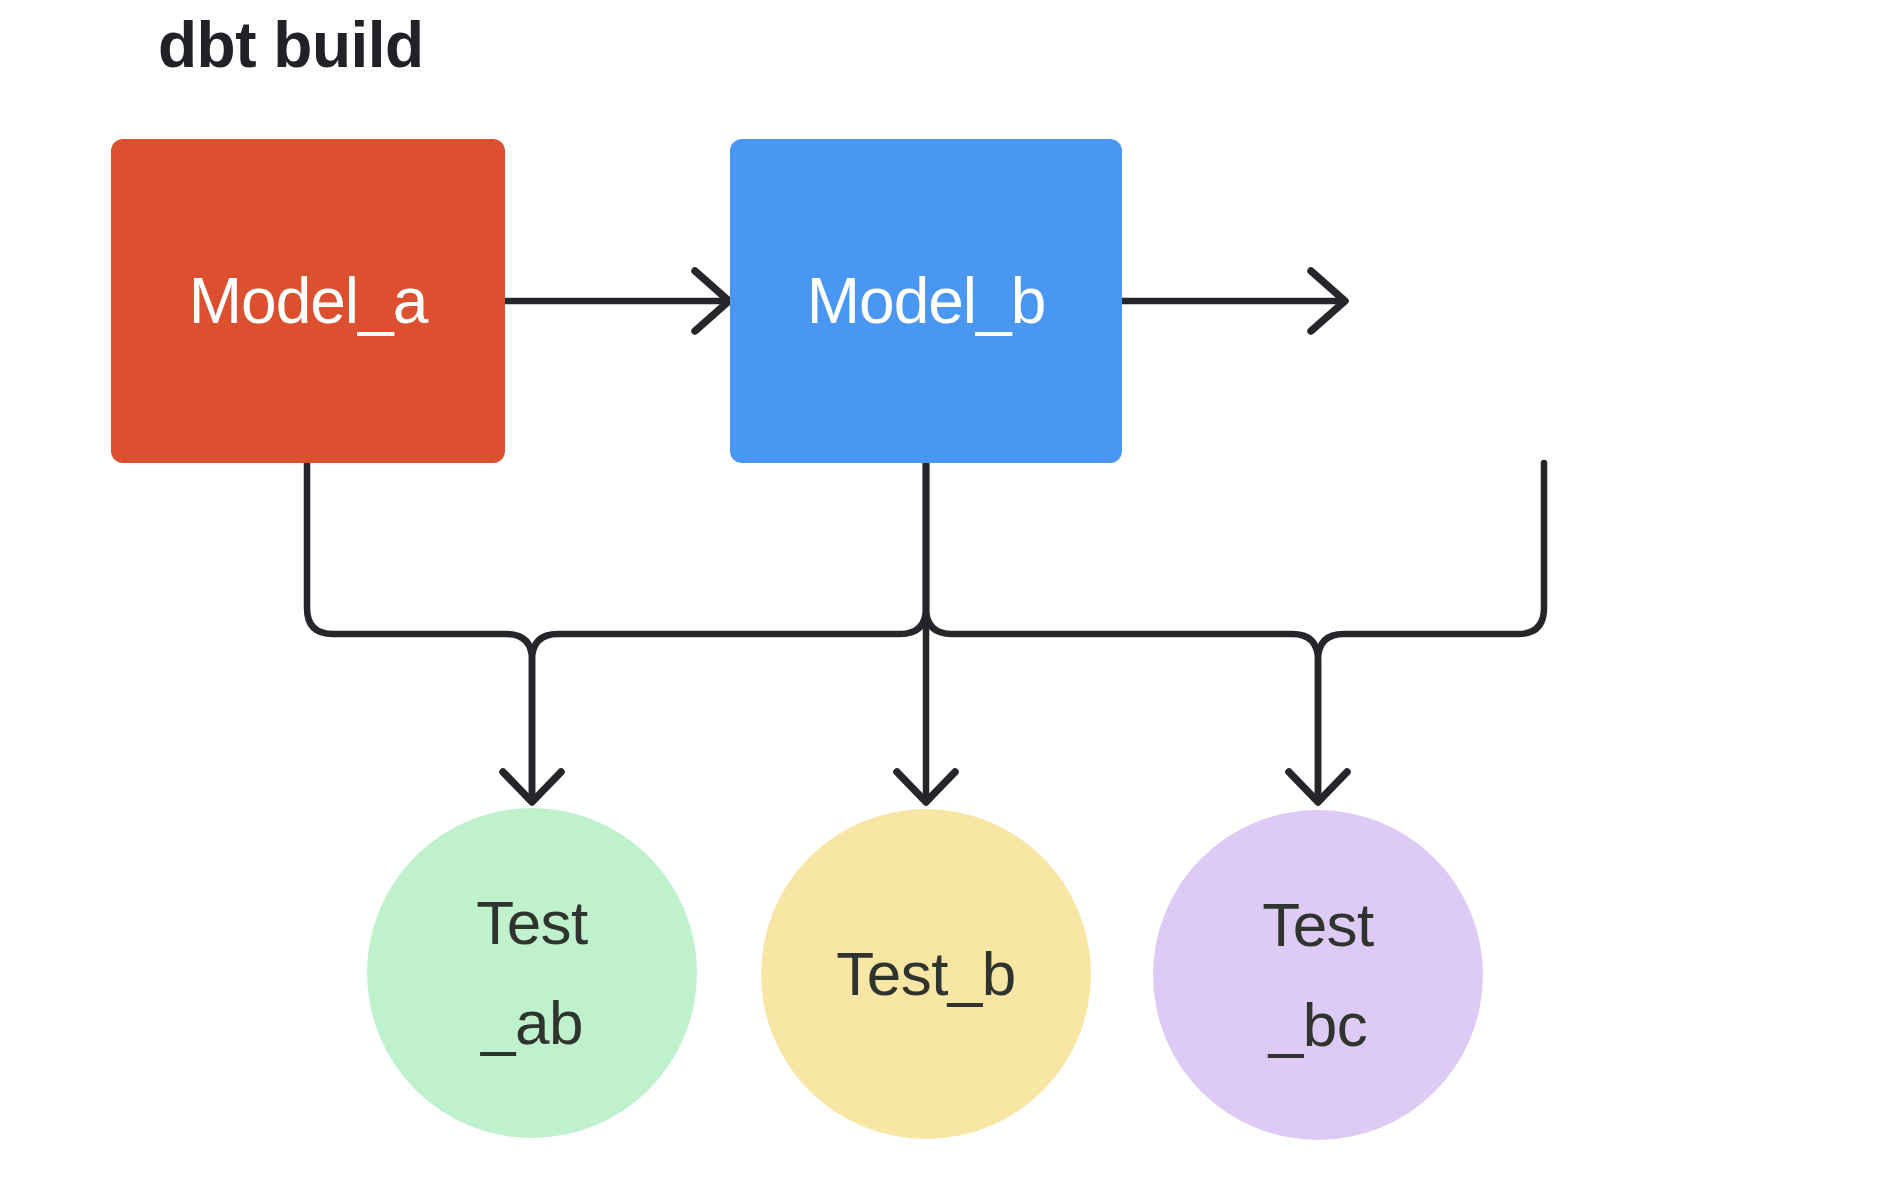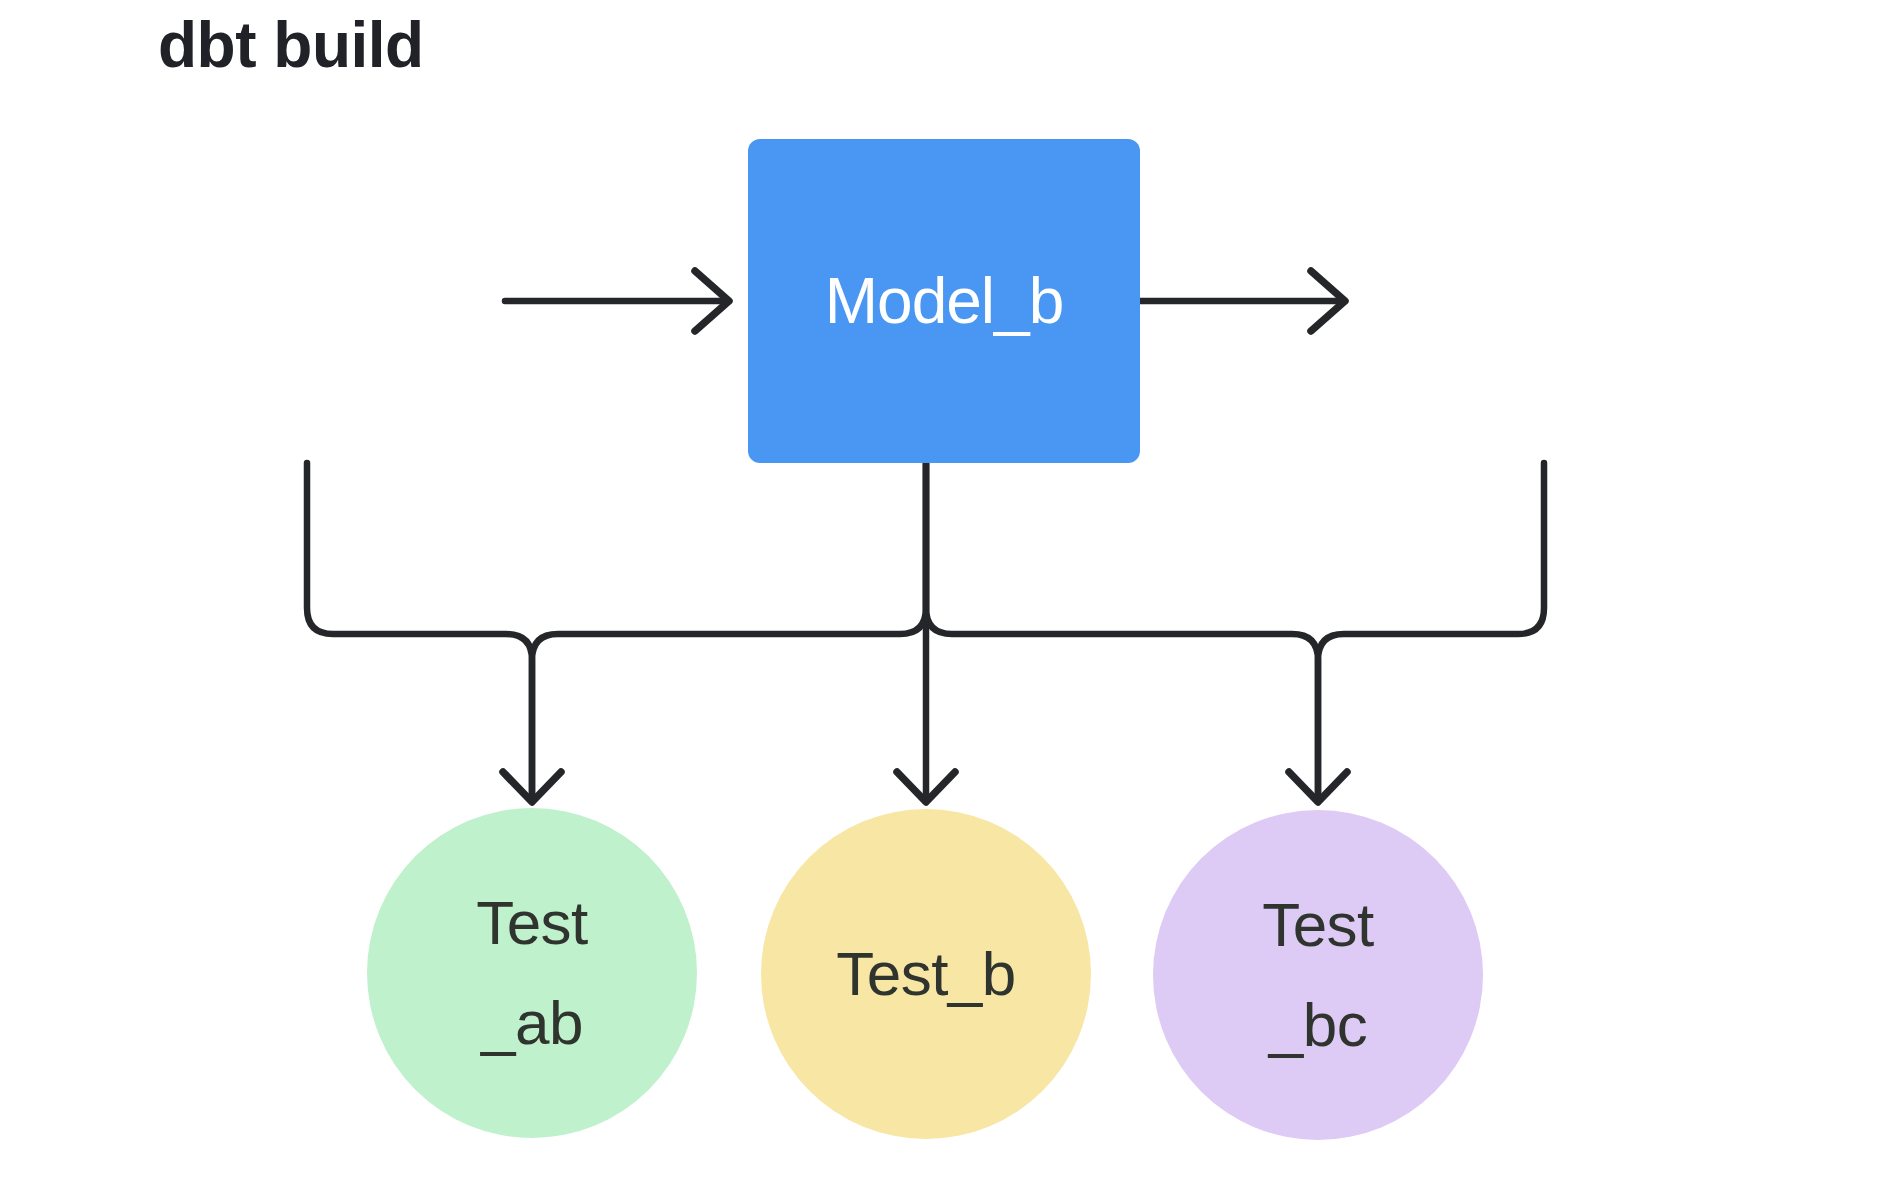--- a/index.html
+++ b/index.html
@@ -48,21 +48,21 @@
     align-items: center;
     justify-content: center;
   }
   .model-box .node-label {
     font-size: 64px;
     font-weight: 500;
     letter-spacing: -1px;
     white-space: nowrap;
   }
   .box-a { left: 111px; width: 394px; }
-  .box-b { left: 748px; width: 392px; }
+  .box-b { left: 730px; width: 392px; }
   .box-c { left: 1347px; width: 395px; }
   .test-circle {
     position: absolute;
     width: 330px;
     height: 330px;
     border-radius: 50%;
     display: flex;
     align-items: center;
     justify-content: center;
     text-align: center;
@@ -103,20 +103,23 @@
       <path class="edge-line" d="M926 463 V608 Q926 634 952 634 H1292 Q1318 634 1318 660 V797"></path>
 
       <path class="edge-line" d="M1544 463 V608 Q1544 634 1518 634 H1344 Q1318 634 1318 660 V797"></path>
 
       <path class="arrow-head" d="M503 772 L532 802 L561 772"></path>
       <path class="arrow-head" d="M897 772 L926 802 L955 772"></path>
       <path class="arrow-head" d="M1289 772 L1318 802 L1347 772"></path>
     </g>
   </svg>
 
+  <div class="model-box box-a" style="background: rgb(220, 80, 48);">
+    <span class="node-label" style="color: rgb(255, 255, 255);">Model_a</span>
+  </div>
 
   <div class="model-box box-b" style="background: rgb(73, 150, 243);">
     <span class="node-label" style="color: rgb(255, 255, 255);">Model_b</span>
   </div>
 
 
   <div class="test-circle circle-ab" style="background: rgb(191, 241, 205);">
     <span class="node-label" style="color: rgb(47, 52, 47);">Test
 _ab</span>
   </div>

